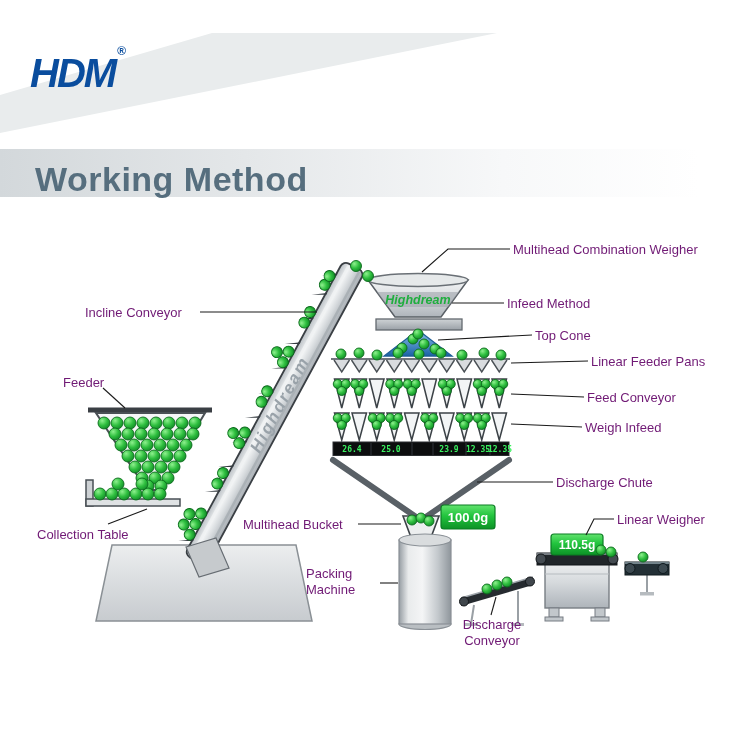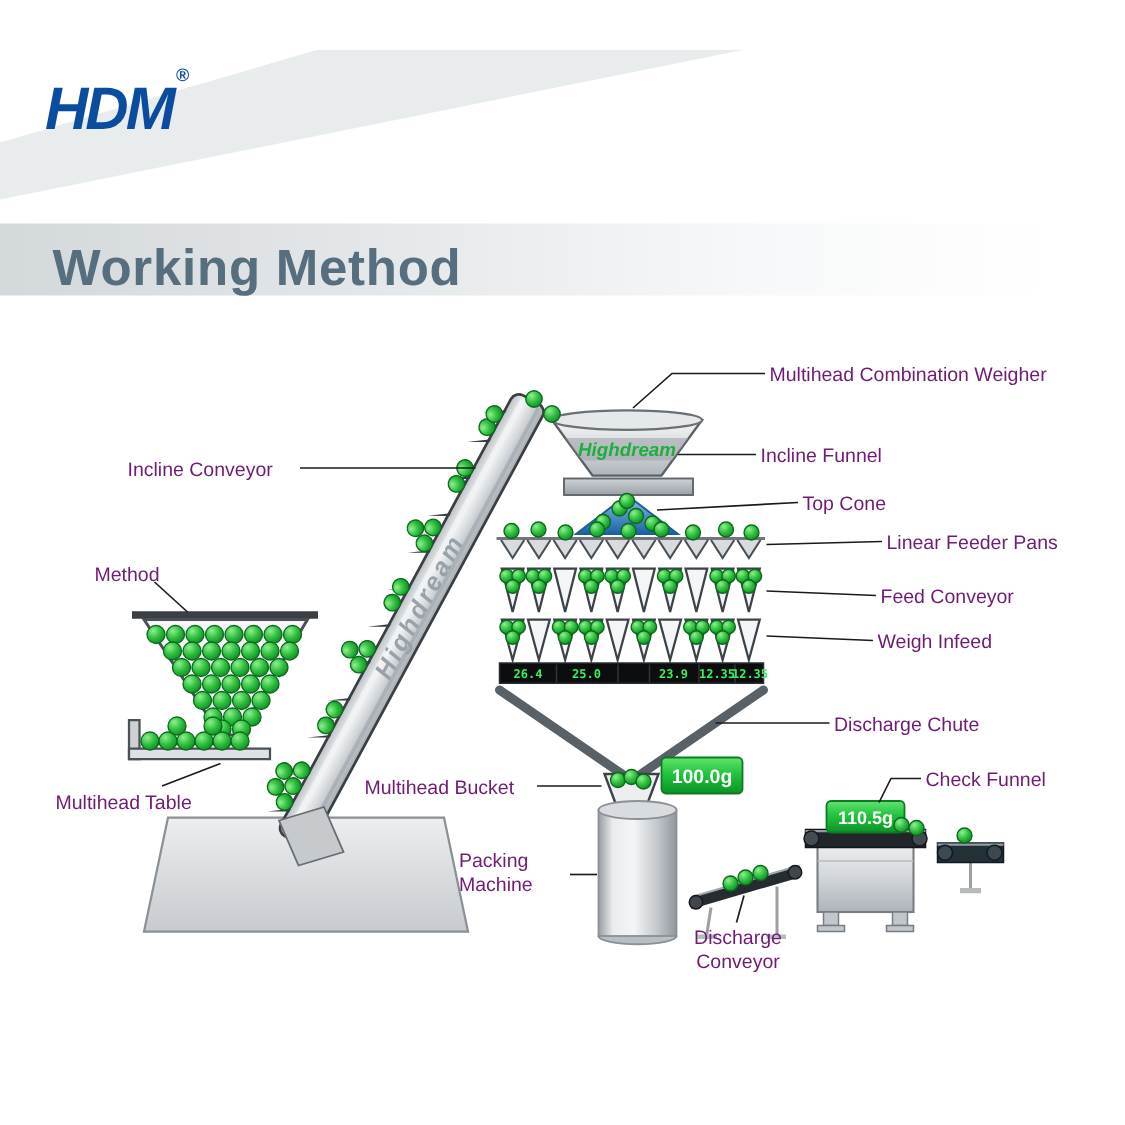--- a/index.html
+++ b/index.html
@@ -372,26 +372,26 @@
       <polyline points="358,491 401,491"></polyline>
       <polyline points="380,550 398,550"></polyline>
       <polyline points="491,582 496,564"></polyline>
       <polyline points="200,279 317,279"></polyline>
       <polyline points="103,355 125,375"></polyline>
       <polyline points="108,491 147,476"></polyline>
     </g>
   </svg>
 
   <div class="lbl" style="left:513px;top:209px">Multihead Combination Weigher</div>
-  <div class="lbl" style="left:507px;top:263px">Incline Funnel</div>
+  <div class="lbl" style="left:507px;top:263px">Infeed Method</div>
   <div class="lbl" style="left:535px;top:295px">Top Cone</div>
   <div class="lbl" style="left:591px;top:321px">Linear Feeder Pans</div>
   <div class="lbl" style="left:587px;top:357px">Feed Conveyor</div>
   <div class="lbl" style="left:585px;top:387px">Weigh Infeed</div>
   <div class="lbl" style="left:556px;top:442px">Discharge Chute</div>
-  <div class="lbl" style="left:617px;top:479px">Check Funnel</div>
+  <div class="lbl" style="left:617px;top:479px">Linear Weigher</div>
   <div class="lbl" style="left:243px;top:484px">Multihead Bucket</div>
   <div class="lbl wrap" style="left:306px;top:533px;width:72px">Packing Machine</div>
   <div class="lbl wrap" style="left:448px;top:584px;width:88px;text-align:center">Discharge Conveyor</div>
   <div class="lbl" style="left:85px;top:272px">Incline Conveyor</div>
-  <div class="lbl" style="left:63px;top:342px">Method</div>
-  <div class="lbl" style="left:37px;top:494px">Multihead Table</div>
+  <div class="lbl" style="left:63px;top:342px">Feeder</div>
+  <div class="lbl" style="left:37px;top:494px">Collection Table</div>
 </div>
 
 </body></html>

